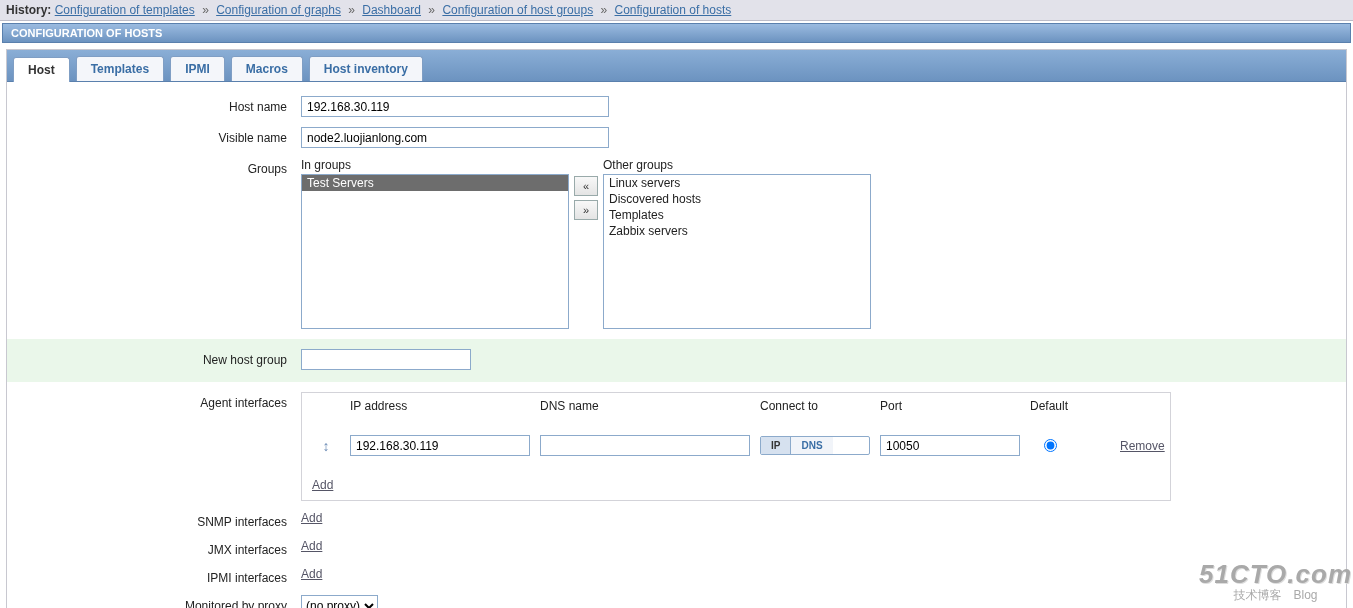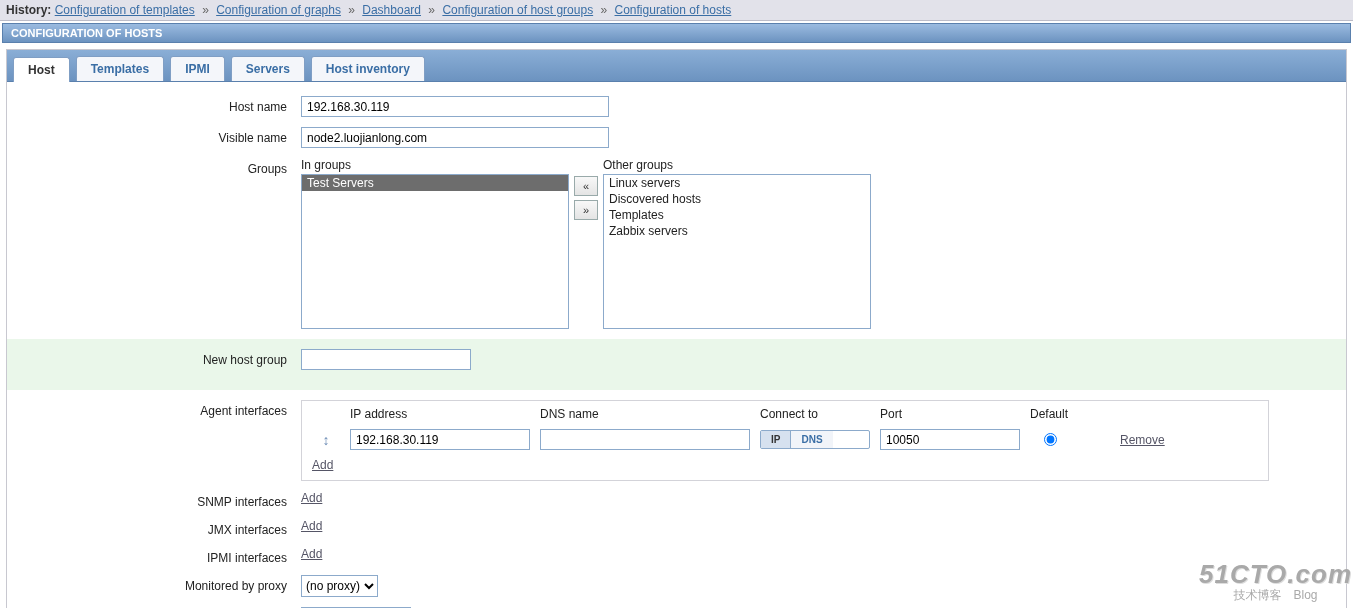--- a/index.html
+++ b/index.html
@@ -114,22 +114,22 @@
     background: #eaf7ea;
     margin: 0 -14px 10px -14px;
     padding: 10px 14px 12px 14px;
   }
 
   .iface-box {
     border: 1px solid #d3d3d9;
     padding: 6px 10px 8px 10px;
     display: flex;
     flex-direction: column;
-    gap: 8px;
-    width: 968px;
+    gap: 22px;
+    width: 870px;
   }
   .iface-head, .iface-row {
     display: grid;
     grid-template-columns: 28px 180px 210px 110px 140px 80px 90px;
     gap: 10px;
     align-items: center;
   }
   .iface-head { color: #222; }
   .iface-row input[type=text] {
     border: 1px solid #8caacb;
@@ -178,21 +178,21 @@
   <a>Configuration of hosts</a>
 </div>
 
 <div class="page-title">CONFIGURATION OF HOSTS</div>
 
 <div class="form-wrap">
   <div class="tabbar">
     <div class="tab active">Host</div>
     <div class="tab">Templates</div>
     <div class="tab">IPMI</div>
-    <div class="tab">Servers</div>
+    <div class="tab">Macros</div>
     <div class="tab">Host inventory</div>
   </div>
 
   <div class="content">
 
     <div class="row">
       <div class="lbl">Host name</div>
       <div class="val"><input type="text" class="tf" value="192.168.30.119" style=""></div>
     </div>
 
@@ -222,21 +222,21 @@
               <div class="item">Discovered hosts</div>
               <div class="item">Templates</div>
               <div class="item">Zabbix servers</div>
             </div>
           </div>
         </div>
       </div>
     </div>
 
     <div class="new-group-row">
-      <div class="row" style="margin-bottom:8px;">
+      <div class="row" style="margin-bottom:0;">
         <div class="lbl">New host group</div>
         <div class="val"><input type="text" class="tf" style="width: 170px;" value=""></div>
       </div>
     </div>
 
     <div class="row">
       <div class="lbl">Agent interfaces</div>
       <div class="val">
         <div class="iface-box">
           <div class="iface-head">

